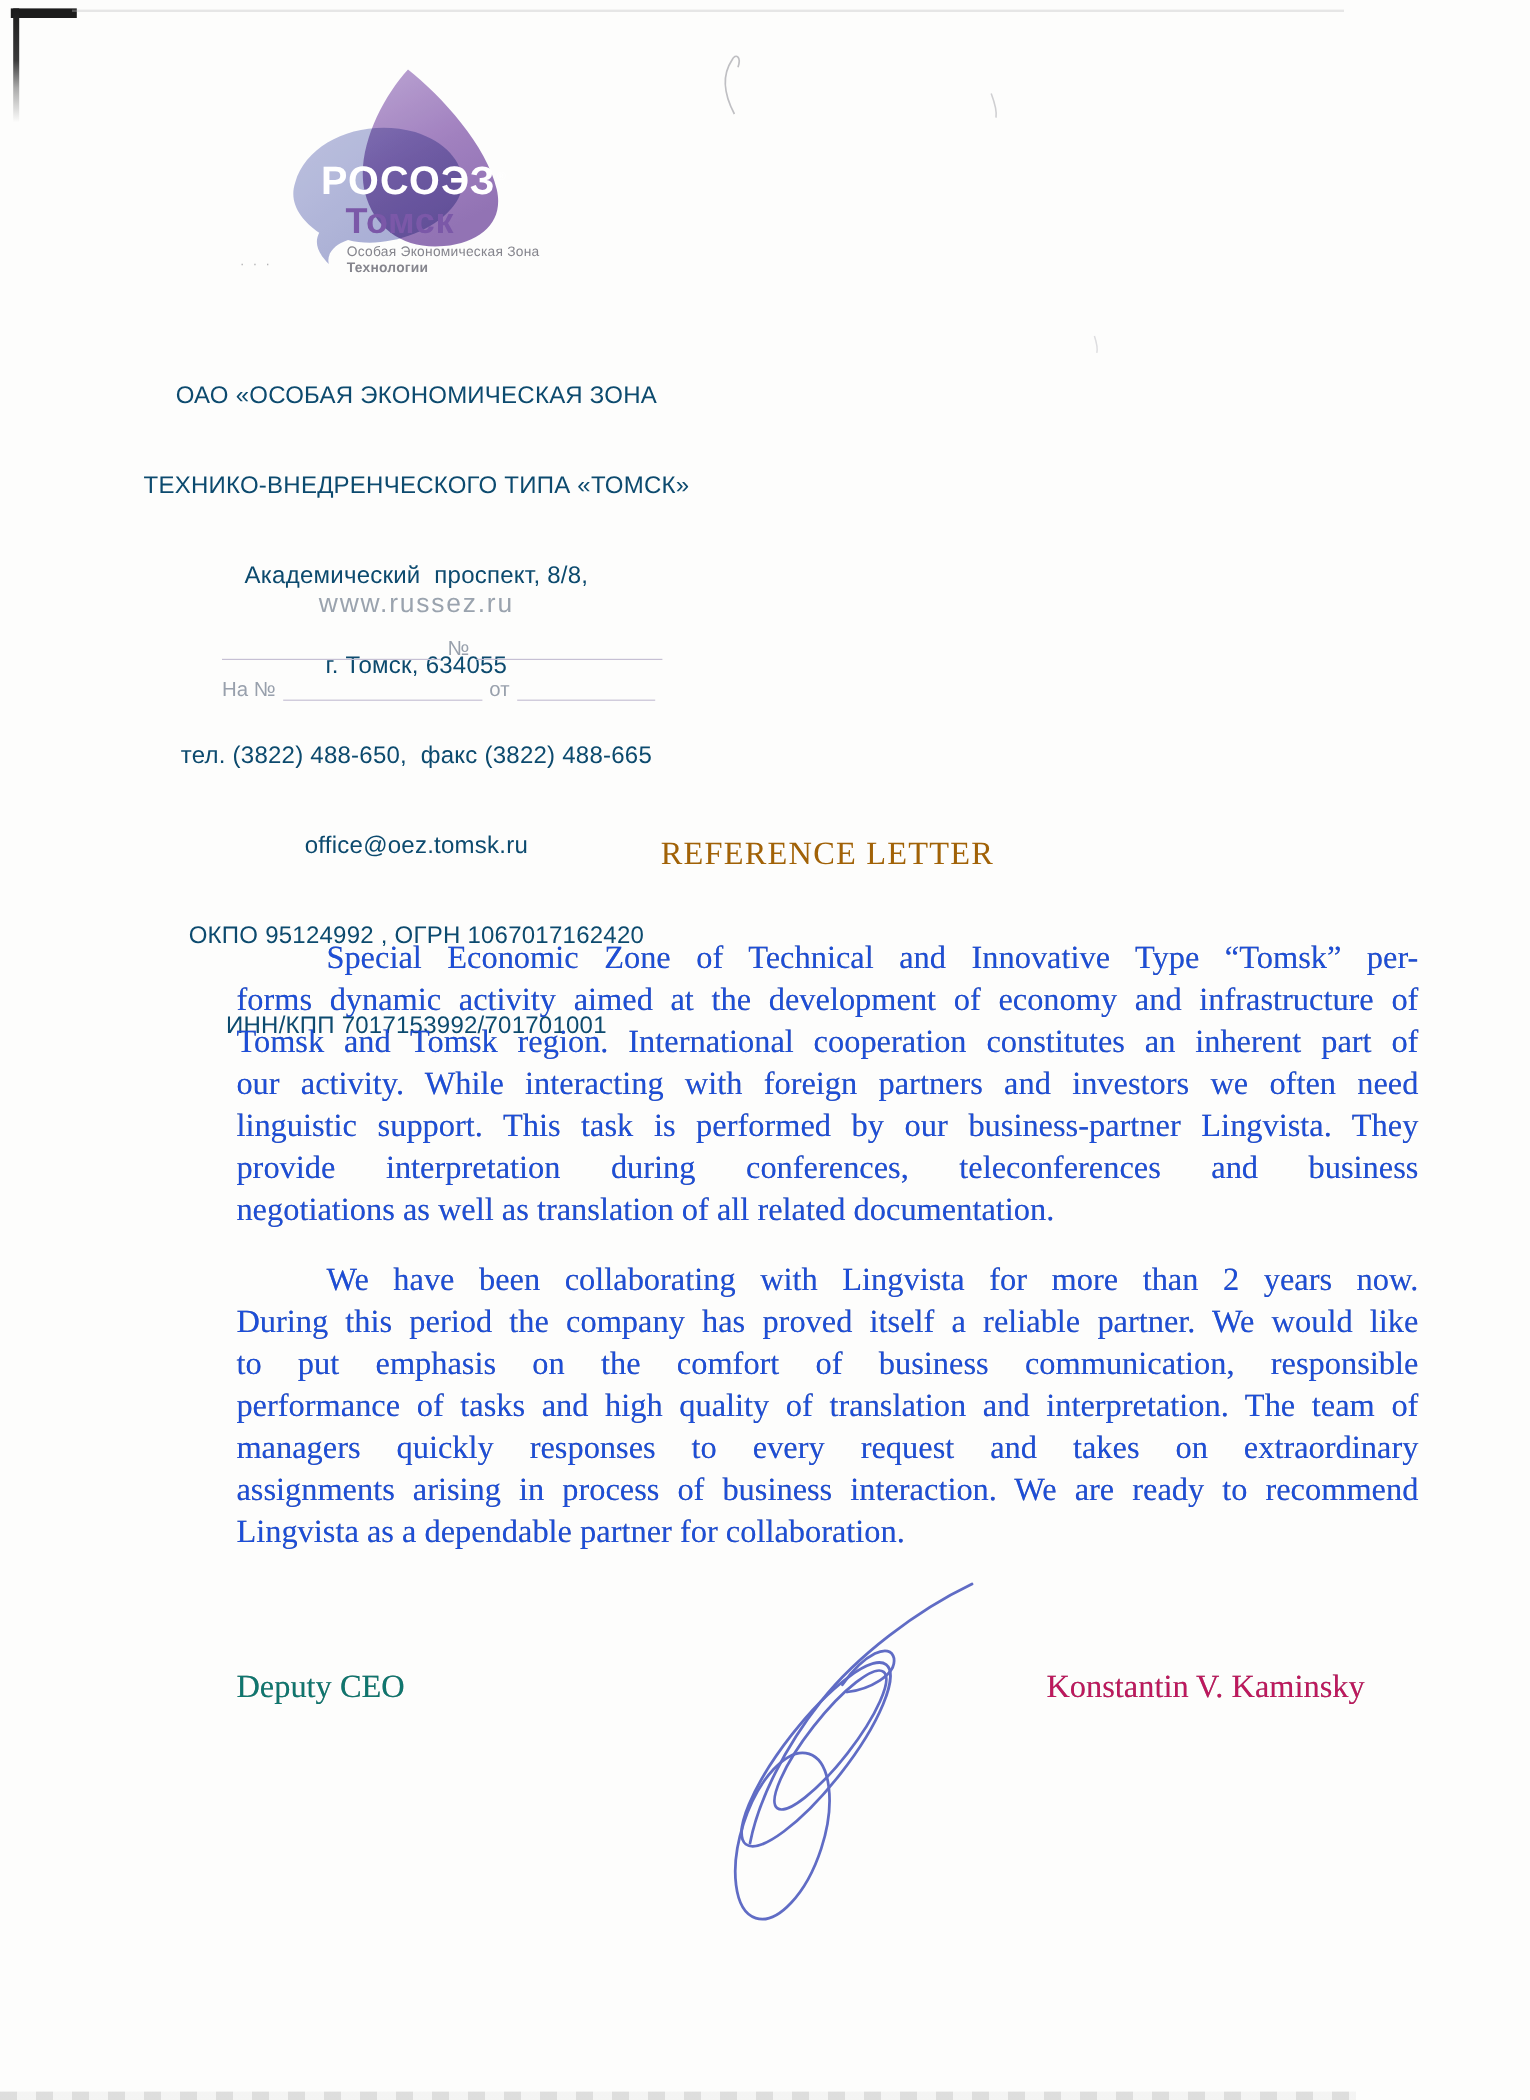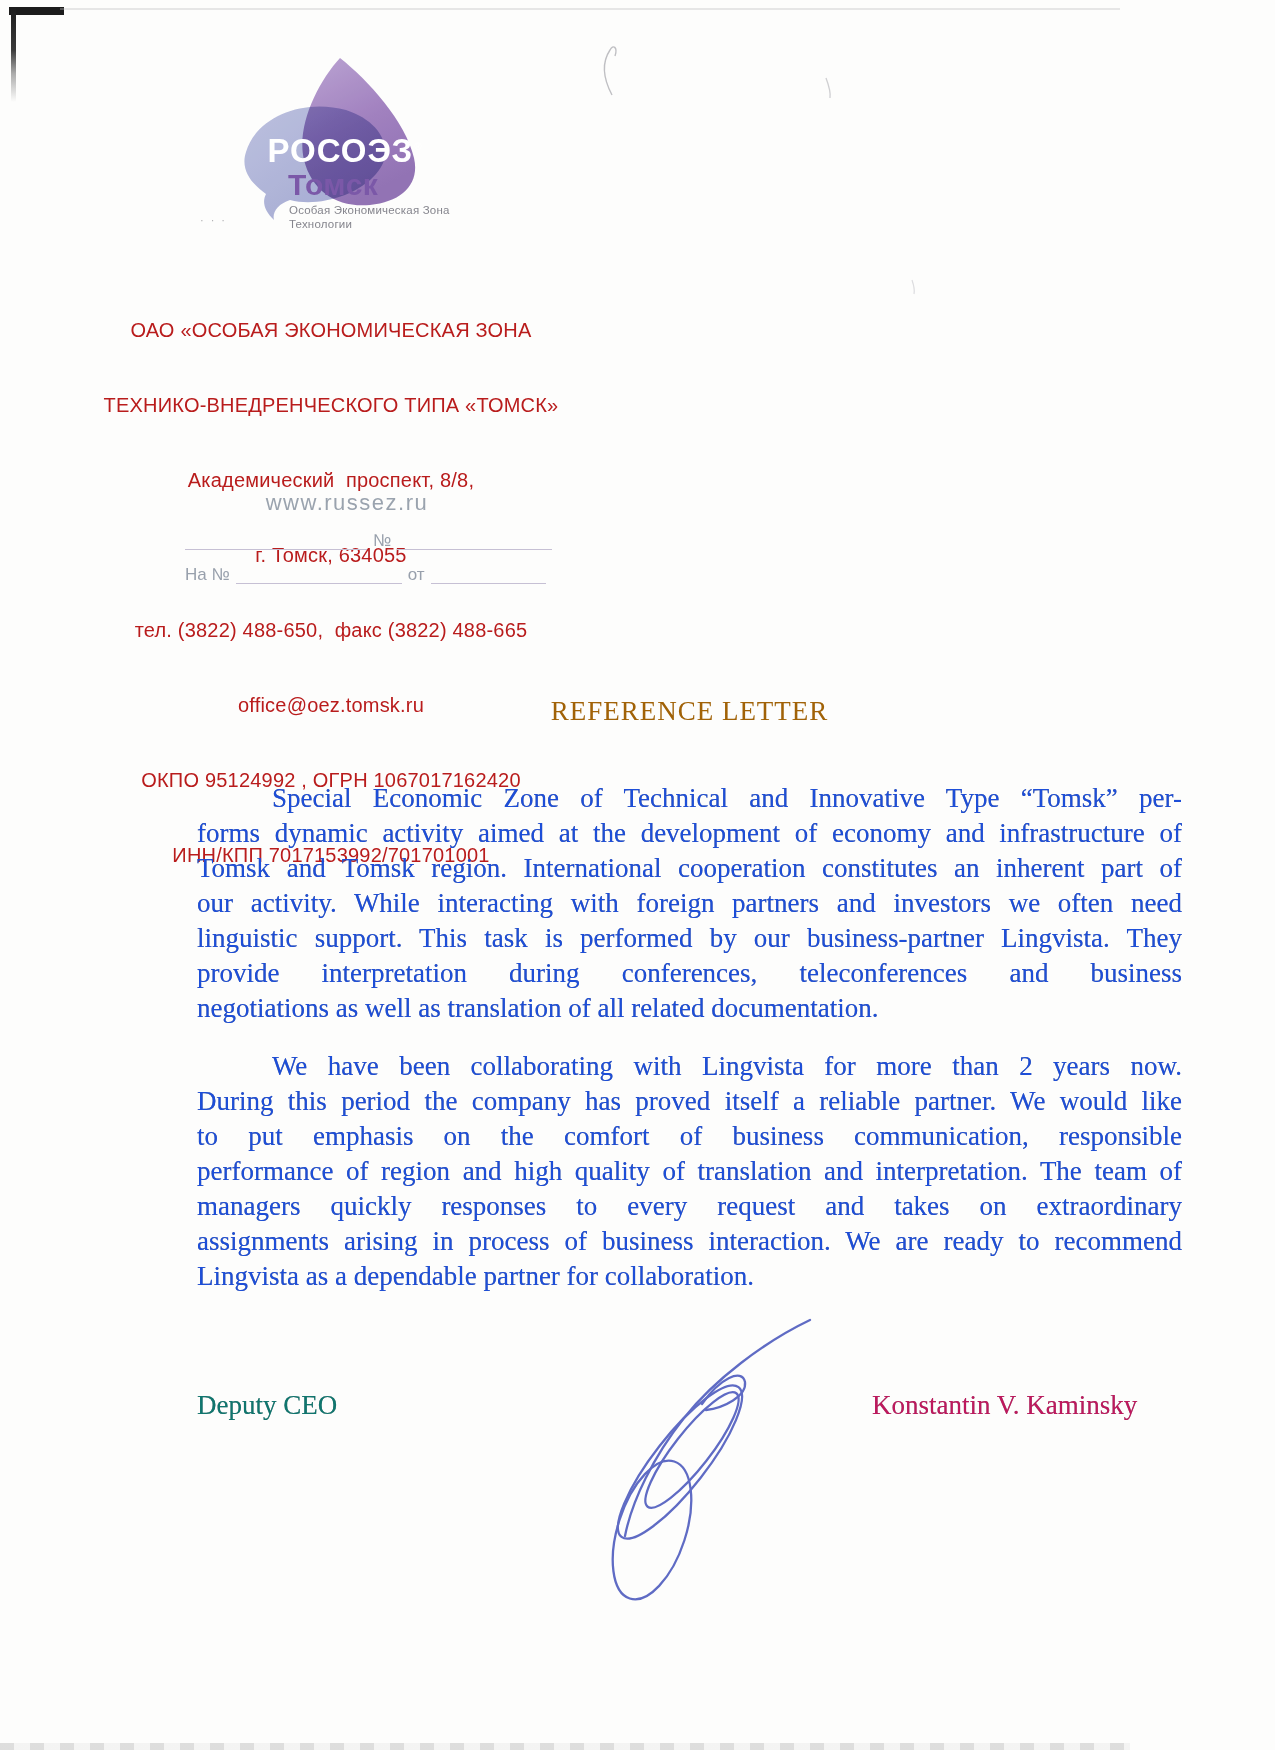--- a/index.html
+++ b/index.html
@@ -18,25 +18,25 @@
 
   
   .logo{position:absolute;left:228px;top:52px;width:240px;height:185px;}
   .logo svg{position:absolute;left:0;top:0;}
   .logo-brand{position:absolute;left:12px;top:80px;width:210px;text-align:center;
     color:#ffffff;font-weight:bold;font-size:33px;letter-spacing:1px;font-family:"Liberation Sans",sans-serif;}
   .logo-brand sup{font-size:10px;color:rgba(255,255,255,.8);margin-left:1px;}
   .logo-city{position:absolute;left:60px;top:116px;font-size:30px;font-weight:bold;color:#7b58a8;letter-spacing:.5px;text-align:center;}
   .logo-sub{position:absolute;left:61px;color:#85858d;font-size:11.5px;line-height:14px;letter-spacing:.2px;}
   .logo-sub.s1{top:151px;}
-  .logo-sub.s2{top:165px;}
+  .logo-sub.s2{top:165px;font-weight:bold;}
 
   
-  .letterhead{position:absolute;left:81px;top:268px;width:500px;text-align:center;
-    color:#b91c1c;font-size:20px;line-height:25px;letter-spacing:.2px;white-space:pre-wrap;}
+  .letterhead{position:absolute;left:97px;top:268px;width:500px;text-align:center;
+    color:#0c4a6e;font-size:20px;line-height:25px;letter-spacing:.2px;white-space:pre-wrap;}
   .website{position:absolute;left:97px;top:490px;width:500px;text-align:center;
     color:#9aa3ae;font-size:22px;letter-spacing:1.5px;}
 
   
   .ref-row{position:absolute;display:flex;align-items:flex-end;color:#98a0ac;font-size:17px;}
   .ref-row .blank{border-bottom:1.5px solid #c6c0d4;height:16px;display:inline-block;}
   .ref-row .lbl{padding:0 6px 0 6px;line-height:18px;}
   .row1{left:185px;top:532px;}
   .row1 .b1{width:182px;}
   .row1 .b2{width:155px;}
@@ -134,21 +134,21 @@
         <div class="line">Tomsk and Tomsk region. International cooperation constitutes an inherent part of</div>
         <div class="line">our activity. While interacting with foreign partners and investors we often need</div>
         <div class="line">linguistic support. This task is performed by our business-partner Lingvista. They</div>
         <div class="line">provide interpretation during conferences, teleconferences and business</div>
         <div class="line last">negotiations as well as translation of all related documentation.</div>
       </div>
       <div class="para">
         <div class="line first">We have been collaborating with Lingvista for more than 2 years now.</div>
         <div class="line">During this period the company has proved itself a reliable partner. We would like</div>
         <div class="line">to put emphasis on the comfort of business communication, responsible</div>
-        <div class="line">performance of region and high quality of translation and interpretation. The team of</div>
+        <div class="line">performance of tasks and high quality of translation and interpretation. The team of</div>
         <div class="line">managers quickly responses to every request and takes on extraordinary</div>
         <div class="line">assignments arising in process of business interaction. We are ready to recommend</div>
         <div class="line last">Lingvista as a dependable partner for collaboration.</div>
       </div>
     </div>
 
   <div class="signoff-role">Deputy CEO</div>
   <div class="signoff-name">Konstantin V. Kaminsky</div>
 
   <svg class="signature" width="270" height="300" viewBox="0 0 270 300">

